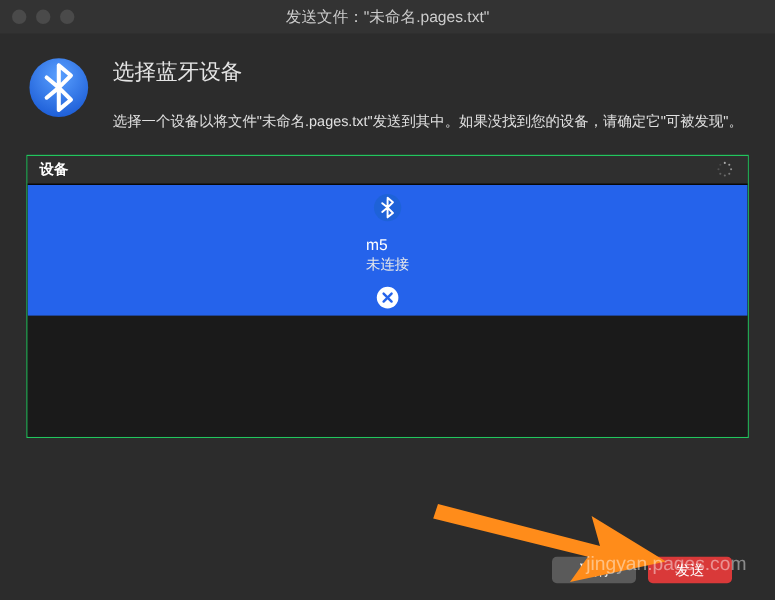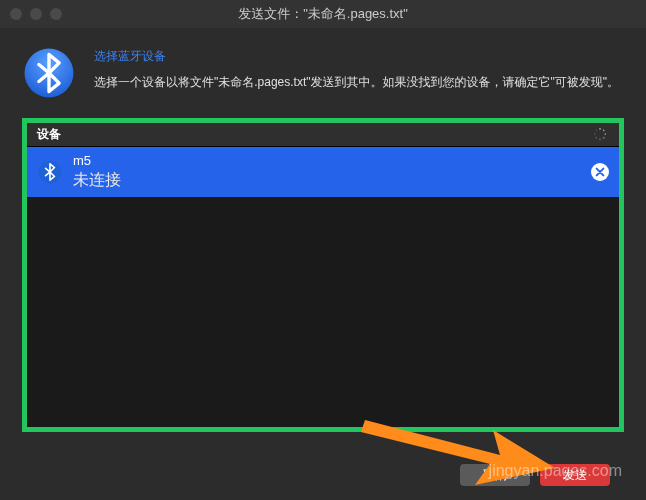--- a/index.html
+++ b/index.html
@@ -33,27 +33,27 @@
   padding: 18px 22px 18px 22px;
   gap: 18px;
 }
 .bt-icon-large {
   width: 54px; height: 54px;
   flex-shrink: 0;
   display: flex; align-items: center; justify-content: center;
 }
 .bt-icon-large svg { width: 54px; height: 54px; }
 .header-text { padding-top: 2px; }
-.header-title { font-size: 12px; font-weight: 500; margin-bottom: 8px; color: #3b82f6; }
+.header-title { font-size: 18px; font-weight: 500; margin-bottom: 20px; color: #e5e5e5; }
 .header-desc { font-size: 12px; color: #e0e0e0; line-height: 1.6; }
 .list-container {
   margin: 0 22px;
-  border: 5px solid #22c55e;
+  border: 1px solid #22c55e;
   background: #1e1e1e;
-  height: 314px;
+  height: 236px;
   display: flex;
   flex-direction: column;
 }
 .list-header {
   height: 24px;
   background: #2f2f2f;
   border-bottom: 1px solid #000;
   display: flex;
   align-items: center;
   padding: 0 10px;
@@ -69,31 +69,32 @@
   width: 14px; height: 14px;
 }
 .spinner svg { width: 14px; height: 14px; }
 .device-list { flex: 1; background: #1a1a1a; overflow: auto; }
 .device-row {
   display: flex;
   align-items: center;
   padding: 6px 10px;
   gap: 10px;
   cursor: pointer;
+  flex-direction: column;
 }
 .device-row.selected { background: #2563eb; }
 .device-icon {
   width: 26px; height: 26px;
   display: flex; align-items: center; justify-content: center;
   flex-shrink: 0;
 }
 .device-icon svg { width: 26px; height: 26px; }
 .device-info { flex: 1; display: flex; flex-direction: column; }
 .device-name { font-size: 13px; color: #fff; line-height: 1.3; }
-.device-status { font-size: 16px; color: #e8e8e8; line-height: 1.3; }
+.device-status { font-size: 12px; color: #e8e8e8; line-height: 1.3; }
 .remove-btn {
   width: 18px; height: 18px;
   border-radius: 50%;
   background: #fff;
   color: #2563eb;
   display: flex; align-items: center; justify-content: center;
   font-size: 13px;
   font-weight: bold;
   cursor: pointer;
   flex-shrink: 0;

